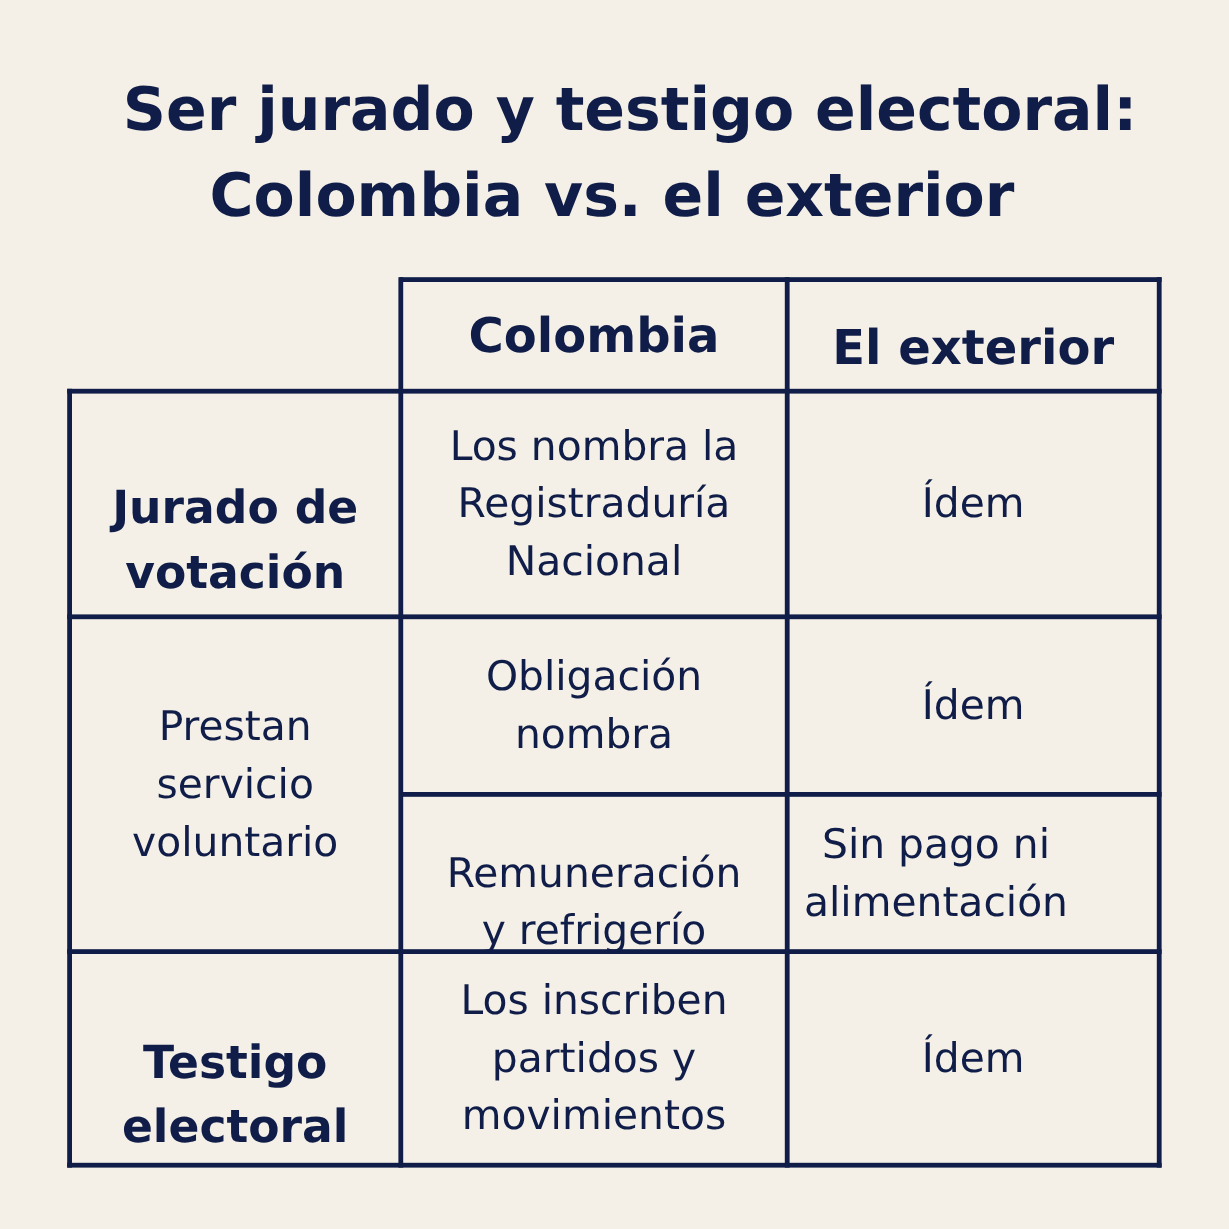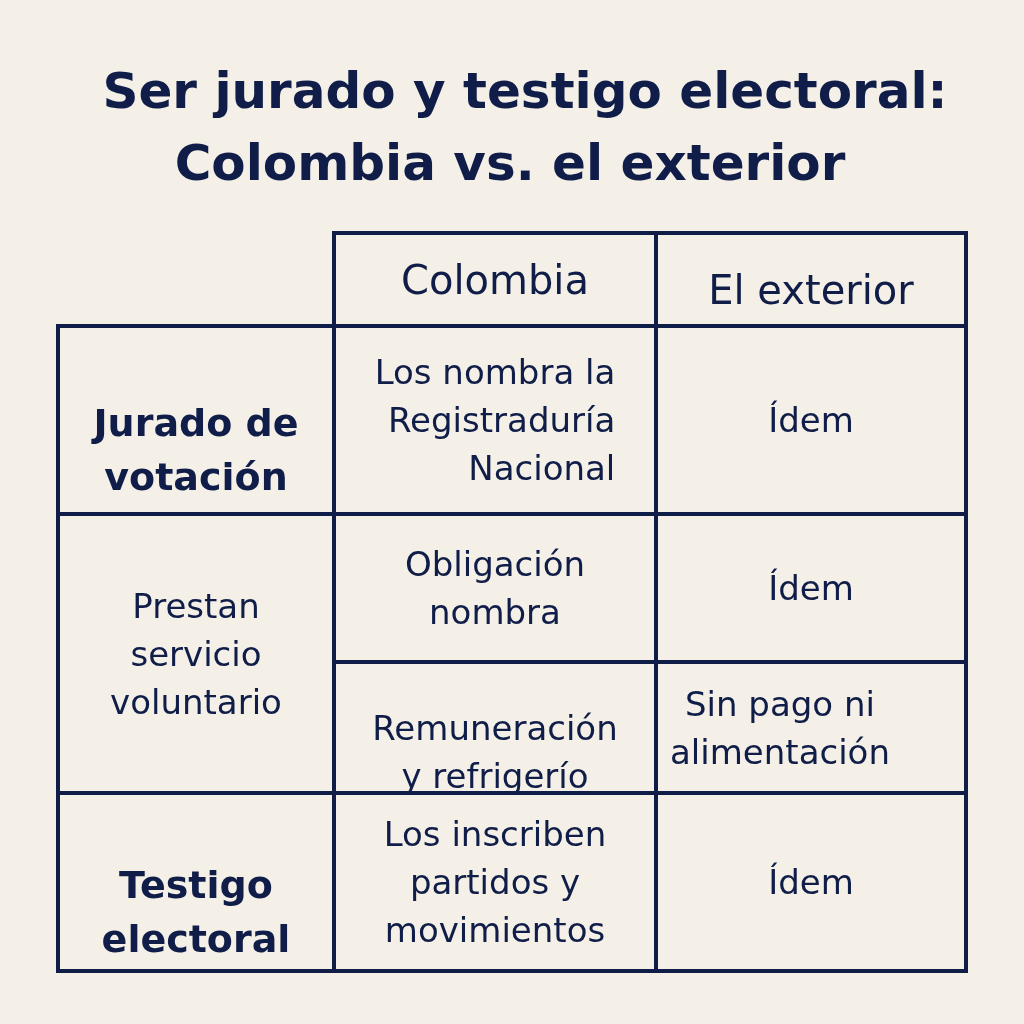--- a/index.html
+++ b/index.html
@@ -5,21 +5,21 @@
   html,body{margin:0;padding:0;}
   body{width:1024px;height:1024px;background:#f5f0e7;position:relative;overflow:hidden;
        font-family:"DejaVu Sans","Liberation Sans",sans-serif;color:#0f1d48;}
   .title{position:absolute;left:0;width:1050px;text-align:center;font-weight:bold;font-size:50px;line-height:70px;}
   .t1{top:56px;}
   .t2{top:128px;left:-15px;}
   .line{position:absolute;background:#0f1d48;}
   .cell{position:absolute;display:flex;align-items:center;justify-content:center;text-align:center;
         font-size:34px;line-height:48px;white-space:pre-line;}
   .bold{font-weight:bold;font-size:38px;line-height:54px;margin-top:30px;}
-  .hdr{font-weight:normal;font-size:40px;text-align:center;}
+  .hdr{font-weight:bold;font-size:40px;text-align:center;}
 </style>
 </head>
 <body>
 
 <div class="title t1">Ser jurado y testigo electoral:</div>
 <div class="title t2">Colombia vs. el exterior</div>
 
 <div>
 
   <div class="line" style="left:333px;top:231px;width:635px;height:4px;"></div>
@@ -32,21 +32,21 @@
   <div class="line" style="left:56px;top:324px;width:4px;height:649px;"></div>
   <div class="line" style="left:332px;top:231px;width:4px;height:742px;"></div>
   <div class="line" style="left:654px;top:231px;width:4px;height:742px;"></div>
   <div class="line" style="left:964px;top:231px;width:4px;height:742px;"></div>
 
   <div class="cell hdr" style="left:336px;top:235px;width:318px;height:89px;">Colombia</div>
   <div class="cell hdr" style="left:658px;top:235px;width:306px;height:110px;">El exterior</div>
 
   <div class="cell bold" style="left:60px;top:328px;width:272px;height:184px;">Jurado de
 votación</div>
-  <div class="cell" style="left:336px;top:328px;width:318px;height:184px;text-align:right;">Los nombra la
+  <div class="cell" style="left:336px;top:328px;width:318px;height:184px;">Los nombra la
 Registraduría
 Nacional</div>
   <div class="cell" style="left:658px;top:328px;width:306px;height:184px;">Ídem</div>
 
   <div class="cell" style="left:60px;top:516px;width:272px;height:275px;border-radius:17px;">Prestan
 servicio
 voluntario</div>
   <div class="cell" style="left:336px;top:516px;width:318px;height:144px;">Obligación
 nombra</div>
   <div class="cell" style="left:658px;top:516px;width:306px;height:144px;">Ídem</div>

